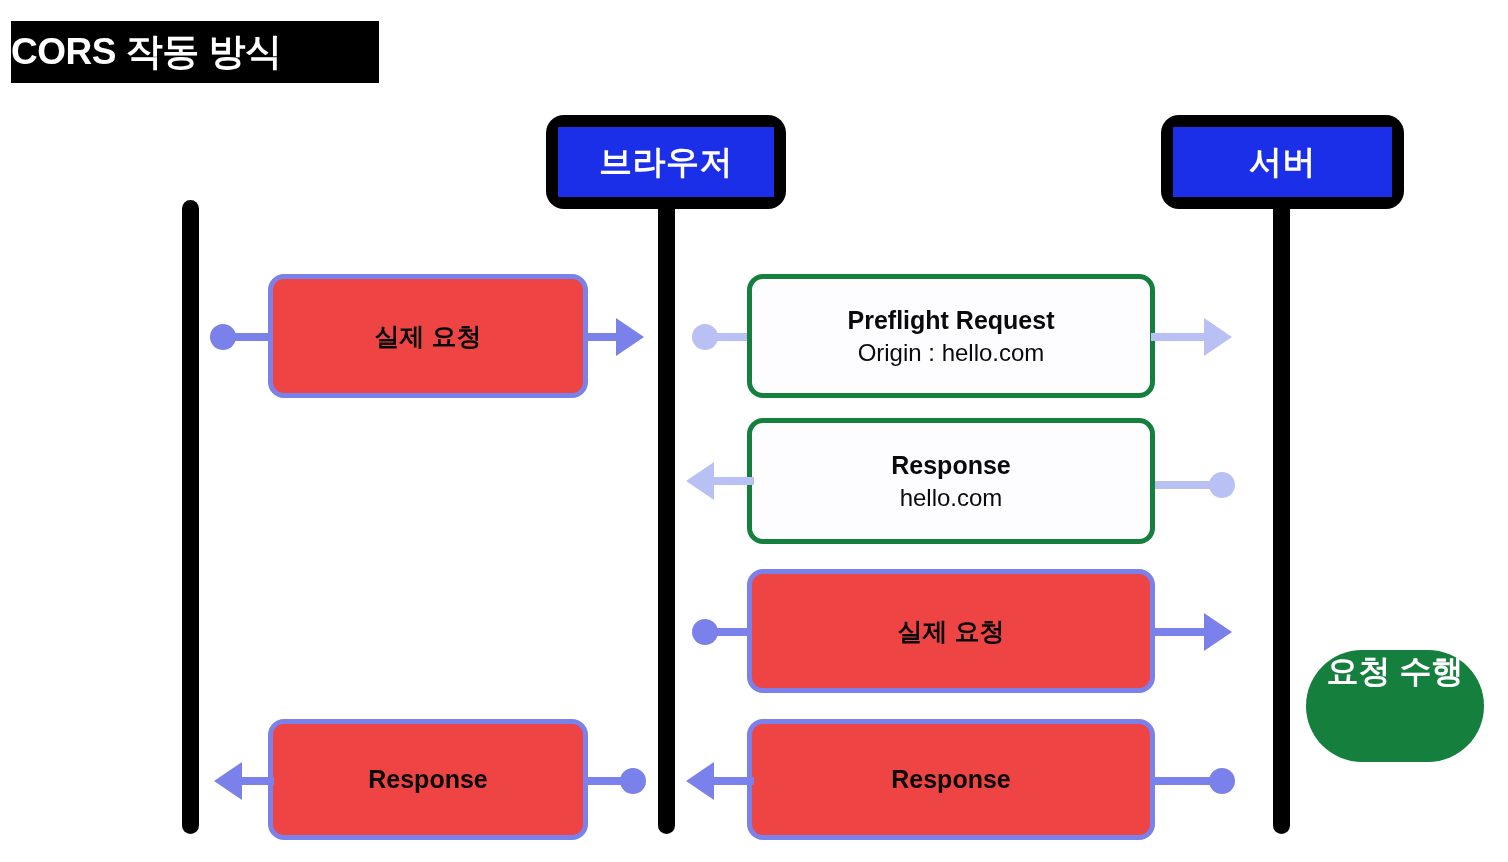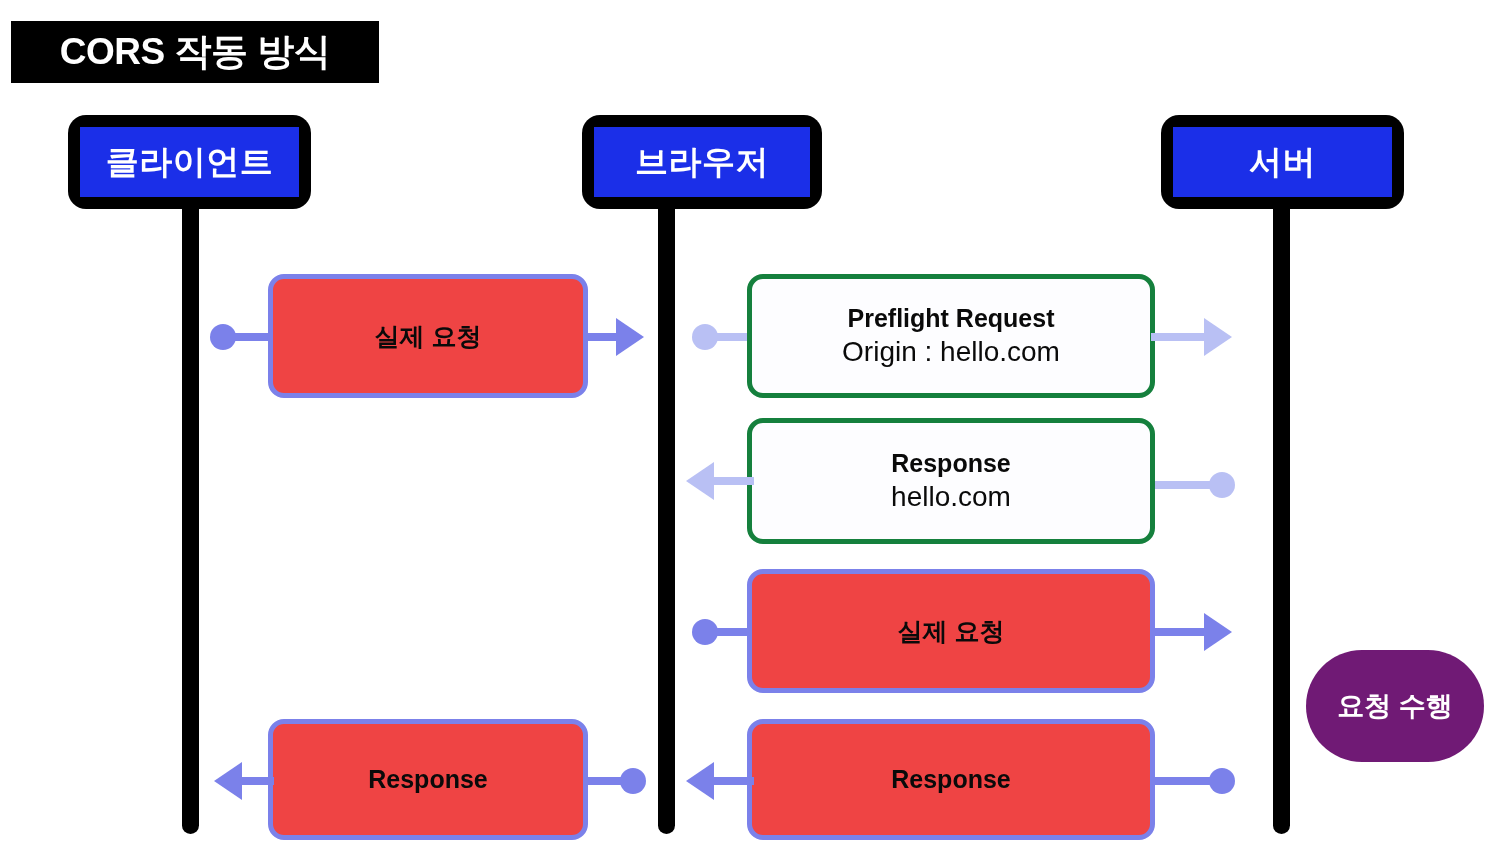--- a/index.html
+++ b/index.html
@@ -9,21 +9,21 @@
     font-family:"Liberation Sans","DejaVu Sans",sans-serif;
     overflow:hidden;
     position:relative;
   }
   #stage{position:absolute;left:0;top:0;width:1508px;height:862px;}
 
   
   .title-banner{
     position:absolute;left:11px;top:21px;width:368px;height:62px;
     background:#000000;color:#ffffff;
-    display:flex;align-items:center;justify-content:center;
+    display:flex;align-items:center;
     font-size:37px;font-weight:bold;letter-spacing:-0.5px;
   }
 
   
   .lifeline{
     position:absolute;width:17px;background:#000000;
     border-radius:9px;
   }
 
   
@@ -56,63 +56,60 @@
     background:#ef4444;
     border:5px solid #7b81ea;
   }
   .msg-box.outline{
     background:#fdfdff;
     border:5px solid #15803d;
   }
   .msg-line{color:#0a0a0a;line-height:1.30;}
   .msg-line.big{font-size:25px;font-weight:bold;}
   .msg-line.bold{font-size:23px;font-weight:bold;}
-  .msg-line.reg{font-size:28px;font-weight:normal;}
+  .msg-line.reg{font-size:24px;font-weight:normal;}
   .msg-line.ko{font-size:25px;font-weight:bold;}
 
   
   .conn-line{position:absolute;height:8px;}
   .conn-dot{position:absolute;width:26px;height:26px;border-radius:50%;}
   .arrow-head{position:absolute;width:0;height:0;}
   .arrow-right{
     border-top:19px solid transparent;
     border-bottom:19px solid transparent;
   }
   .arrow-left{
     border-top:19px solid transparent;
     border-bottom:19px solid transparent;
   }
 
   
   .note-pill{
     position:absolute;
-    background:#701a75;
+    background:#15803d;
     border-radius:60px;
-    display:flex;align-items:center;justify-content:center;
-    color:#ffffff;font-size:27px;font-weight:bold;
+    display:flex;align-items:flex-start;justify-content:center;
+    color:#ffffff;font-size:32px;font-weight:bold;
   }
 </style>
 </head>
 <body>
 
 <div id="stage">
 
   <div class="title-banner">
     <span>CORS 작동 방식</span>
   </div>
 
   <div class="lifeline" style="left:182px;top:200px;height:634px;"></div>
   <div class="lifeline" style="left:658px;top:200px;height:634px;"></div>
   <div class="lifeline" style="left:1273px;top:200px;height:634px;"></div>
 
-  <div class="actor" style="left:68px;top:115px;width:243px;height:94px;">
-    <div class="actor-inner">클라이언트</div>
-  </div>
 
-  <div class="actor" style="left:546px;top:115px;width:240px;height:94px;margin-left:36px;">
+  <div class="actor" style="left:546px;top:115px;width:240px;height:94px;">
     <div class="actor-inner">브라우저</div>
   </div>
 
   <div class="actor" style="left:1161px;top:115px;width:243px;height:94px;">
     <div class="actor-inner">서버</div>
   </div>
 
   <div class="conn-dot" style="left:210px;top:324px;background:#7b81ea;"></div>
   <div class="conn-line" style="left:222px;top:333px;width:50px;background:#7b81ea;"></div>
   <div class="msg-box filled" style="left:268px;top:274px;width:320px;height:124px;">

